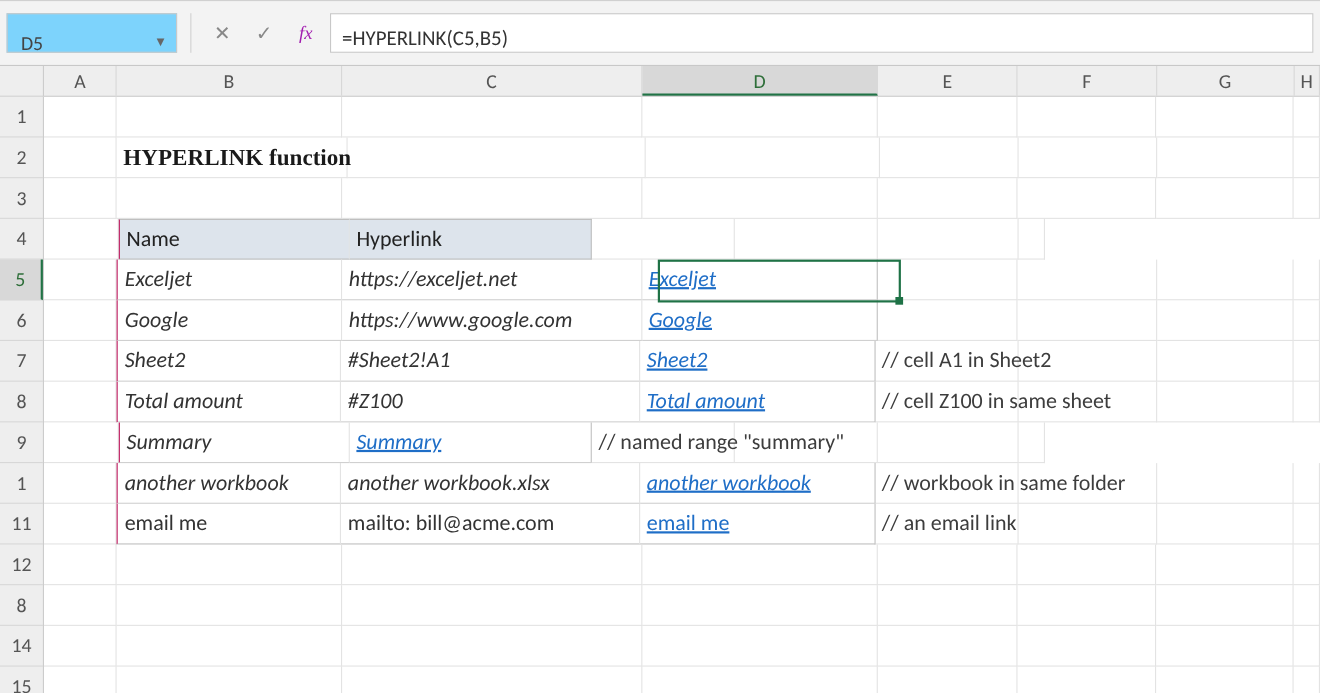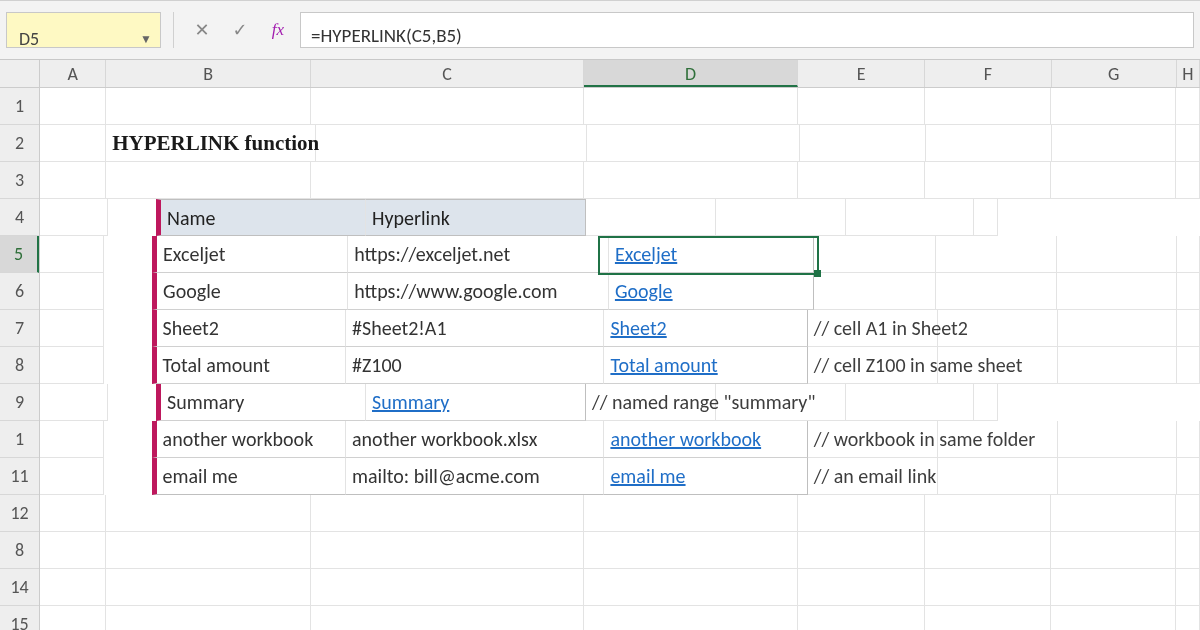--- a/index.html
+++ b/index.html
@@ -21,21 +21,21 @@
     height:60px;
     background:#f3f3f3;
     border-top:1px solid #d0d0d0;
     border-bottom:1px solid #c8c8c8;
     padding:0 6px;
     gap:6px;
   }
   .name-box-wrap {
     display:flex;
     align-items:center;
-    background:#fef9c3;
+    background:#7dd3fc;
     border:1px solid #c8c8c8;
     height:36px;
     width:155px;
     padding:17px 8px 0 12px;
     justify-content:space-between;
     font-size:18px;
     color:#444;
   }
   .name-box-wrap .chev {
     font-size:12px;
@@ -118,22 +118,22 @@
   .cE{width:130px;} .cF{width:130px;} .cG{width:128px;} .cH{width:24px;}
 
   
   .title { font-weight:bold; color:#1a1a1a; font-size:21px;font-family:Liberation Serif, serif; }
   .th {
     background:#dde4ec;
     border-top:1px solid #bfbfbf;
     border-bottom:1px solid #bfbfbf;
     color:#222;
   }
-  .tb { border-bottom:1px solid #d0d0d0; }
-  .bl { border-left:5px solid #be185d;margin-left:48px; }
+  .tb { border-bottom:1px solid #d0d0d0;font-style:italic; }
+  .bl { border-left:1px solid #be185d; }
   .br { border-right:1px solid #bfbfbf; }
   .bb { border-bottom:1px solid #bfbfbf; }
   .link { color:#1f6ec7; text-decoration:underline; cursor:pointer; }
   .comment { color:#3d3d3d; }
 
   
   .selection {
     position:absolute;
     border:2px solid #1f7246;
     pointer-events:none;

